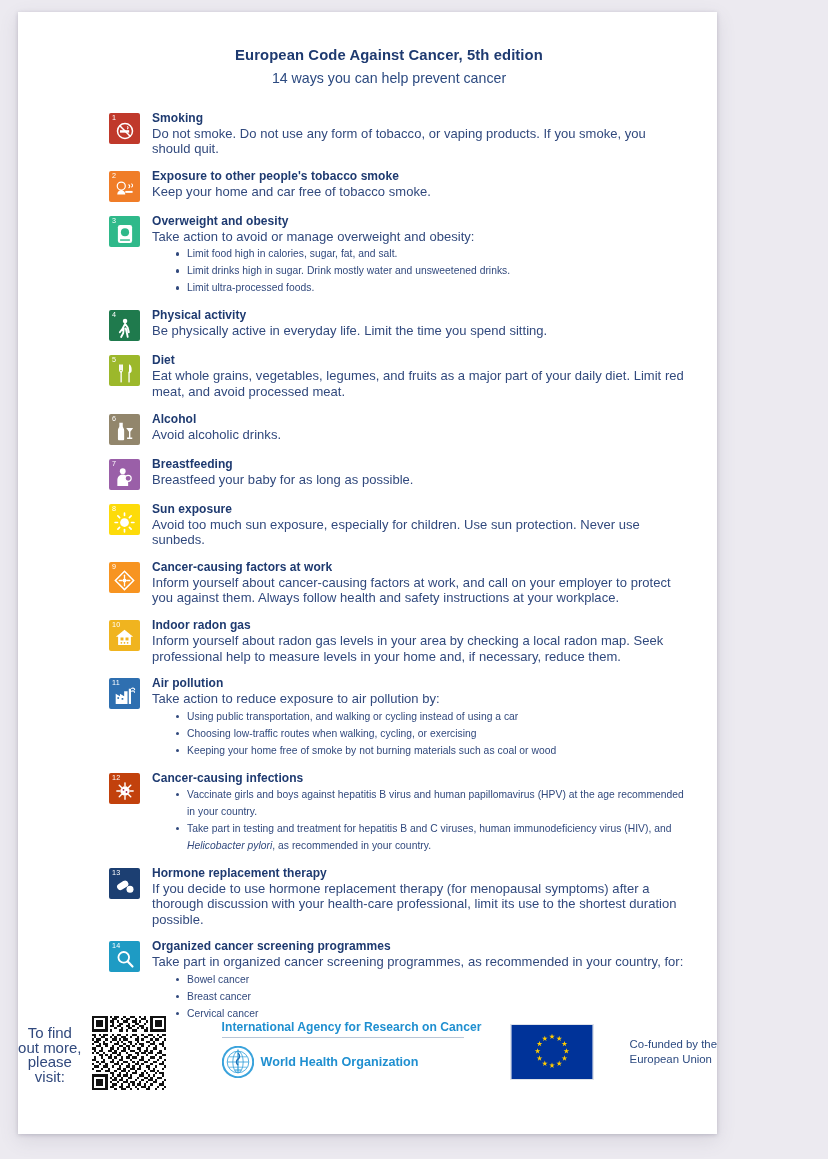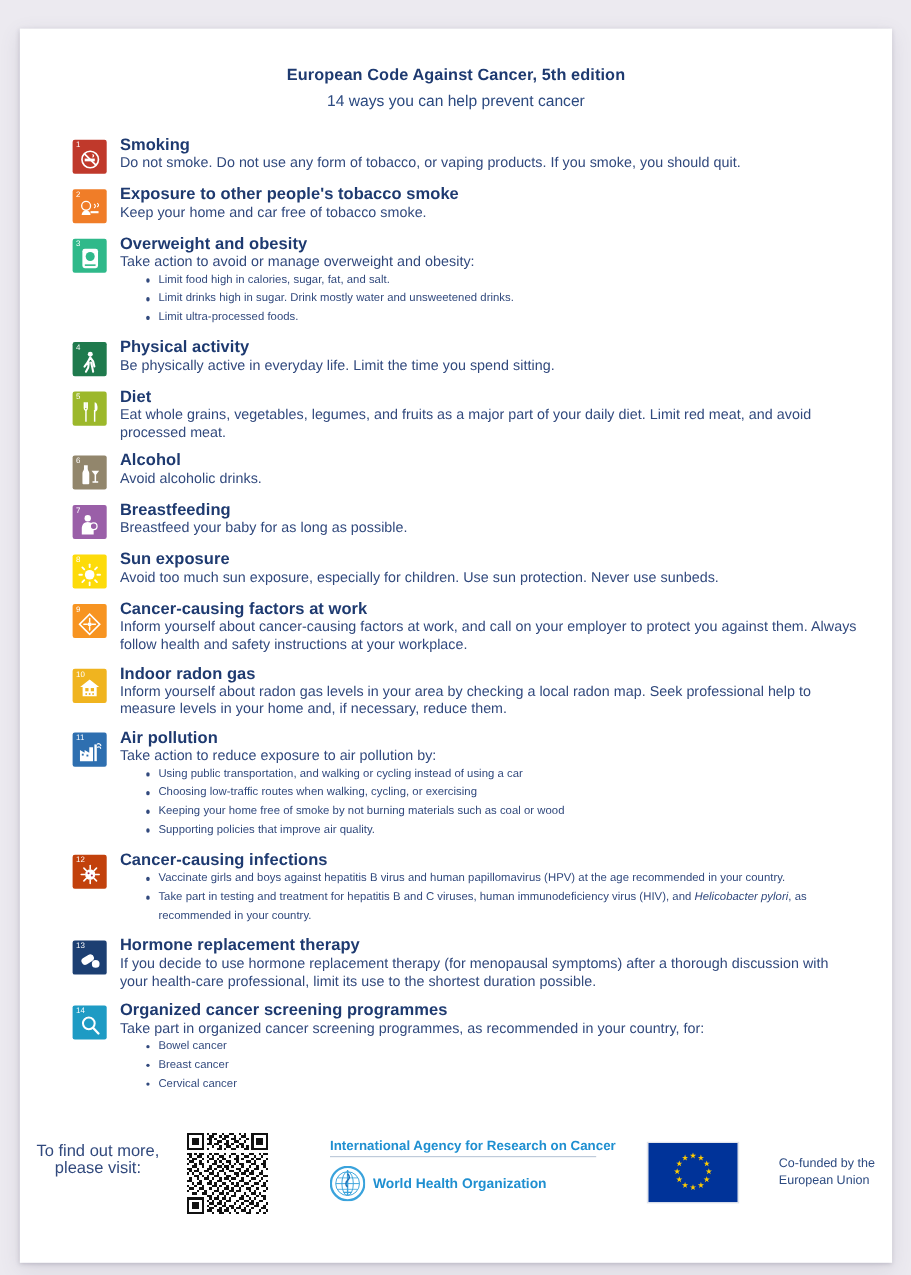--- a/index.html
+++ b/index.html
@@ -10,24 +10,25 @@
     font-family: "Liberation Sans", sans-serif;
   }
   #root {
     position: relative;
     width: 828px; height: 1159px;
     background: #eceaf0;
     overflow: hidden;
   }
   .page {
     position: absolute;
-    left: 18px; top: 26px;
-    width: 793px; height: 1122px;
+    left: 18px; top: 12px;
+    width: 699px; height: 1122px;
     background: #ffffff;
     box-shadow: 0 1px 4px rgba(90,85,110,0.28), 0 6px 18px rgba(90,85,110,0.14);
+    padding-left: 43px;
   }
 
   
   .header { padding-top: 34px; text-align: center; }
   .title {
     font-size: 14.8px; font-weight: bold; color: #1e3a70;
     letter-spacing: .1px; line-height: 1.35;
   }
   .subtitle {
     font-size: 14.2px; color: #2c4a80; line-height: 1.45; margin-top: 2px;
@@ -50,21 +51,21 @@
     line-height: 10px; letter-spacing: .2px;
   }
   .badge .glyph {
     position: absolute; left: 0; right: 0; bottom: 1px;
     text-align: center; height: 22px;
   }
   .badge svg { display: block; margin: 0 auto; }
 
   .body { flex: 1 1 auto; padding-left: 12px; min-width: 0; }
   .h {
-    font-size: 15px; font-weight: bold; color: #1e3a70;
+    font-size: 12px; font-weight: bold; color: #1e3a70;
     line-height: 14px; letter-spacing: .05px;
   }
   .p {
     font-size: 13px; color: #31497d; line-height: 15.6px;
     margin-top: 1px; letter-spacing: .03px;
   }
   ul.bul { list-style: none; margin: 1px 0 0 0; padding: 0; }
   ul.bul li {
     position: relative; padding-left: 35px;
     font-size: 10.3px; color: #31497d; line-height: 17px;
@@ -324,21 +325,20 @@
               </svg>
             </span>
           </div>
           <div class="body">
             <div class="h">Air pollution</div>
             <div class="p">Take action to reduce exposure to air pollution by:</div>
             <ul class="bul">
               <li>Using public transportation, and walking or cycling instead of using a car</li>
               <li>Choosing low-traffic routes when walking, cycling, or exercising</li>
               <li>Keeping your home free of smoke by not burning materials such as coal or wood</li>
-              <li>Supporting policies that improve air quality.</li>
             </ul>
           </div>
         </div>
         <div class="entry">
           <div class="badge" style="background: #c2410c;">
             <span class="num">12</span>
             <span class="glyph">
               <svg width="20" height="20" viewBox="0 0 24 24">
                 <circle cx="12" cy="12" r="5.6" fill="#ffffff"></circle>
                 <g stroke="#ffffff" stroke-width="1.7" stroke-linecap="round">

